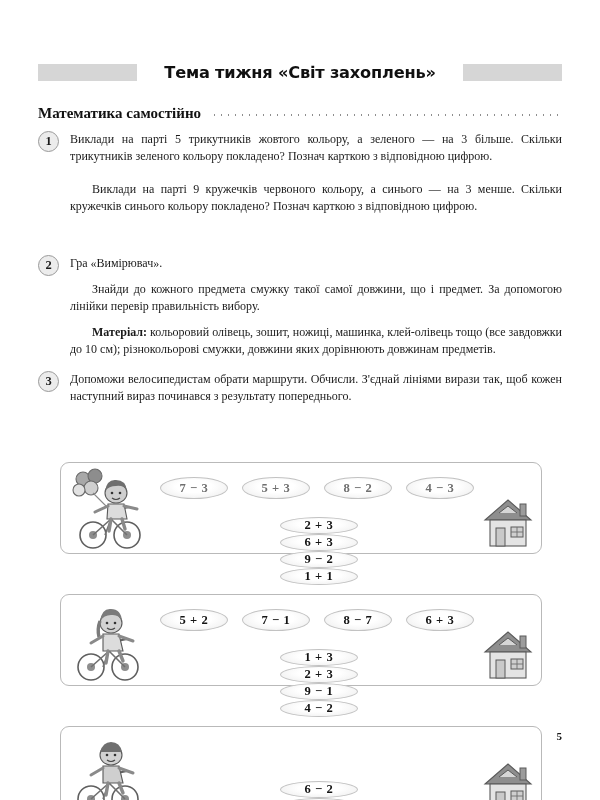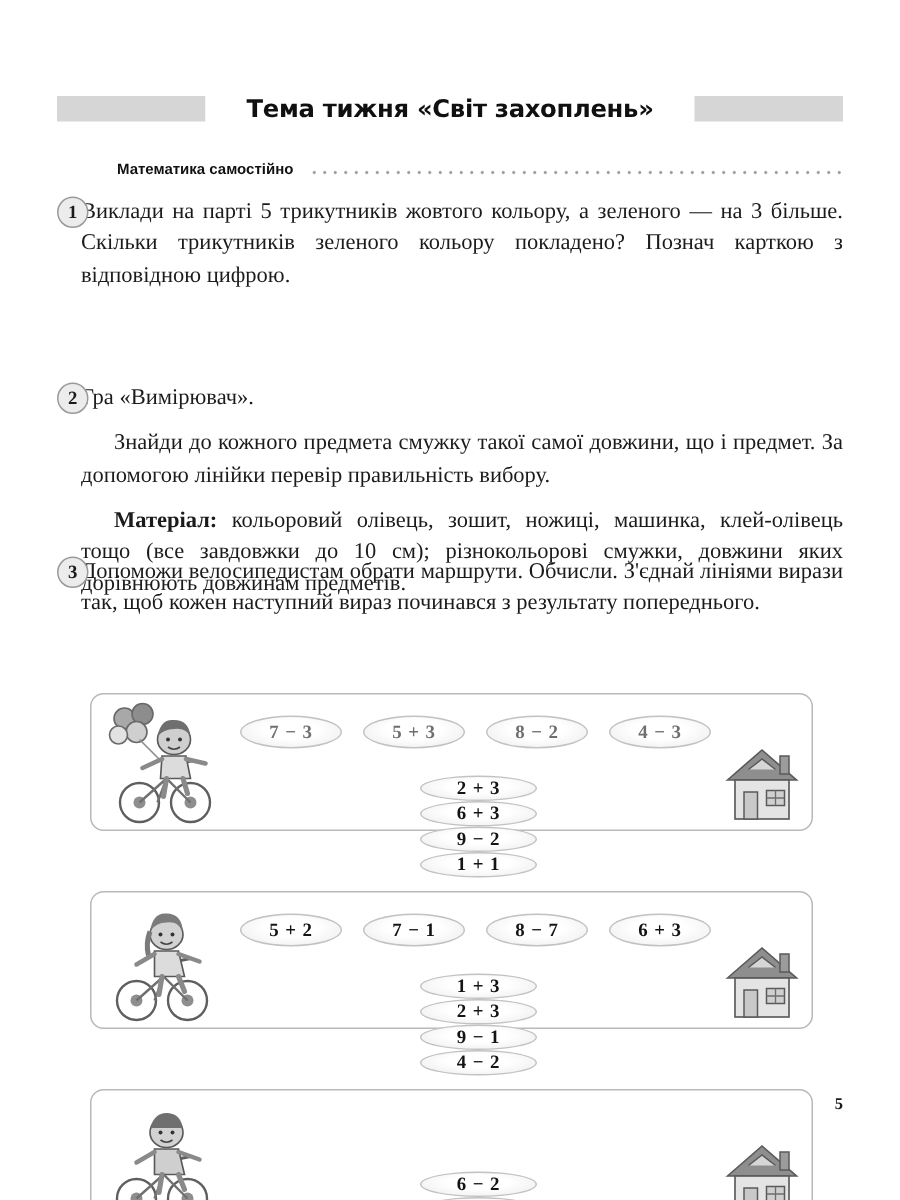--- a/index.html
+++ b/index.html
@@ -57,27 +57,26 @@
   .subject-row {
     position: absolute;
     left: 38px;
     top: 103px;
     width: 524px;
     height: 20px;
     display: flex;
     align-items: center;
   }
   .subject-title {
-    font-family: Liberation Sans, sans-serif;
-    font-weight: bold;
-    font-size: 10px;
+    font-family: Liberation Serif, serif;
+    font-weight: bold;
+    font-size: 15px;
     color: #111111;
     white-space: nowrap;
     margin-right: 10px;
-    margin-left: 40px;
   }
   .dotted-rule {
     flex: 1 1 auto;
     height: 4px;
     margin-top: 3px;
     background-image: radial-gradient(circle, #8e8e8e 0.9px, rgba(255,255,255,0) 1.1px);
     background-size: 7px 4px;
     background-repeat: repeat-x;
     background-position: left center;
   }
@@ -100,22 +99,22 @@
     color: #1a1a1a;
     font-family: "Liberation Serif", serif;
     font-size: 12.5px;
     font-weight: bold;
     display: flex;
     align-items: center;
     justify-content: center;
     box-sizing: border-box;
   }
   .task-body {
-    margin-left: 16px;
-    font-size: 15px;
+    margin-left: 32px;
+    font-size: 12px;
     line-height: 1.42;
     text-align: justify;
     color: #1b1b1b;
   }
   .para { margin: 0 0 0 0; }
   .para + .para { margin-top: 11px; }
   .indent { text-indent: 22px; }
   .bold { font-weight: bold; }
 
   
@@ -209,20 +208,21 @@
 
   <div class="subject-row">
     <div class="subject-title">Математика самостійно</div>
     <div class="dotted-rule"></div>
   </div>
 
   <div class="task" style="top:131px;">
     <div class="task-num">1</div>
     <div class="task-body">
       <p class="para">Виклади на парті 5 трикутників жовтого кольору, а зеленого — на 3 більше. Скільки трикутників зеленого кольору покладено? Познач карткою з відповідною цифрою.</p>
+      <p class="para indent" style="margin-top:16px;">Виклади на парті 9 кружечків червоного кольору, а синього — на 3 менше. Скільки кружечків синього кольору покладено? Познач карткою з відповідною цифрою.</p>
     </div>
   </div>
 
   <div class="task" style="top:255px;">
     <div class="task-num">2</div>
     <div class="task-body">
       <p class="para">Гра «Вимірювач».</p>
       <p class="para indent" style="margin-top:9px;">Знайди до кожного предмета смужку такої самої довжини, що і предмет. За допомогою лінійки перевір правильність вибору.</p>
       <p class="para indent" style="margin-top:9px;"><span class="bold">Матеріал:</span><span> кольоровий олівець, зошит, ножиці, машинка, клей-олівець тощо (все завдовжки до 10 см); різнокольорові смужки, довжини яких дорівнюють довжинам предметів.</span></p>
     </div>

